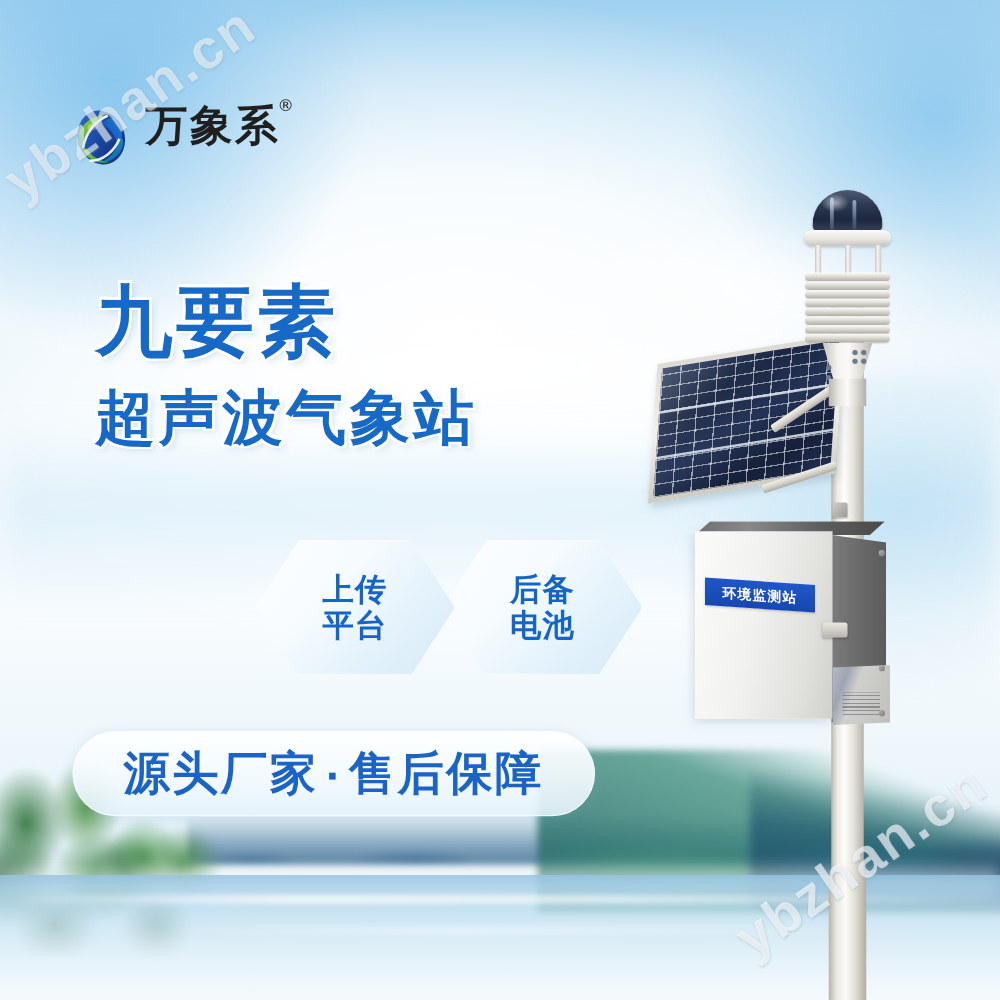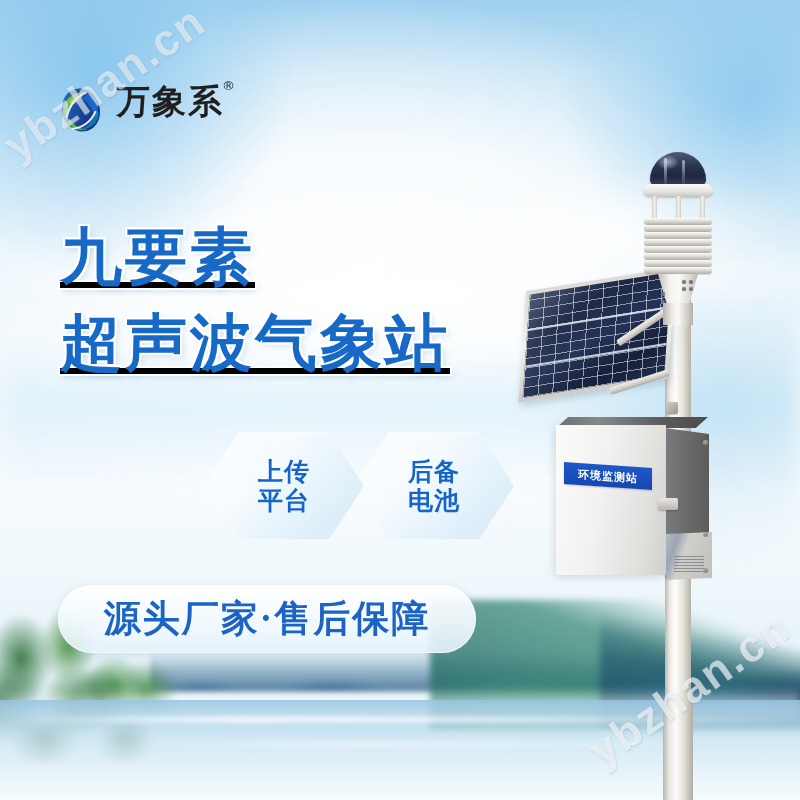--- a/index.html
+++ b/index.html
@@ -146,35 +146,35 @@
     letter-spacing:2px;line-height:1;
     font-family:"DejaVu Sans","Liberation Sans",sans-serif;
   }
   .logo-reg{
     position:absolute;right:-13px;top:-5px;
     font-size:13px;font-weight:normal;color:#1f1f1f;
   }
 
   
   .headline{
-    position:absolute;left:60px;top:222px;width:470px;text-decoration:underline;
+    position:absolute;left:76px;top:222px;width:470px;
   }
   .headline-line{
     color:#1769c8;
     font-weight:bold;
     line-height:1.12;
     letter-spacing:3px;
     font-family:"DejaVu Sans","Liberation Sans",sans-serif;
     text-shadow:
       2px 0 0 #ffffff, -2px 0 0 #ffffff, 0 2px 0 #ffffff, 0 -2px 0 #ffffff,
       2px 2px 0 #ffffff, -2px 2px 0 #ffffff, 2px -2px 0 #ffffff, -2px -2px 0 #ffffff,
       3px 3px 6px rgba(120,170,210,0.35);
   }
   .headline-1{font-size:62px;}
-  .headline-2{font-size:62px;margin-top:17px;}
+  .headline-2{font-size:48px;margin-top:17px;}
 
   
   .badges{
     position:absolute;left:62px;top:432px;width:420px;height:108px;
   }
   .badge{
     position:absolute;top:0;width:160px;height:108px;
     display:flex;flex-direction:column;align-items:center;justify-content:center;
     clip-path:polygon(22% 0%, 78% 0%, 100% 50%, 78% 100%, 22% 100%, 0% 50%);
     background:linear-gradient(135deg,
@@ -197,21 +197,21 @@
   .pill{
     position:absolute;left:58px;top:585px;
     width:418px;height:68px;
     border-radius:34px;
     display:flex;align-items:center;justify-content:center;
     background:linear-gradient(180deg, rgba(255,255,255,0.95) 0%, rgba(243,250,254,0.92) 55%, rgba(228,242,251,0.90) 100%);
     box-shadow:0 2px 10px rgba(120,170,205,0.22), 0 0 0 1px rgba(255,255,255,0.6) inset;
   }
   .pill-text{
     color:#1b63c4;font-size:37px;font-weight:bold;letter-spacing:2px;
-    font-family:Liberation Serif, serif;
+    font-family:Liberation Mono, monospace;
   }
 
   
   .station{position:absolute;left:500px;top:140px;width:300px;height:660px;}
 
   .mast{
     position:absolute;left:165px;top:100px;width:26px;height:560px;
     background:linear-gradient(90deg,#b9b6ae 0%,#eceae4 18%,#fdfdfb 40%,#e6e3db 68%,#b5b2aa 100%);
     border-radius:2px;
   }

